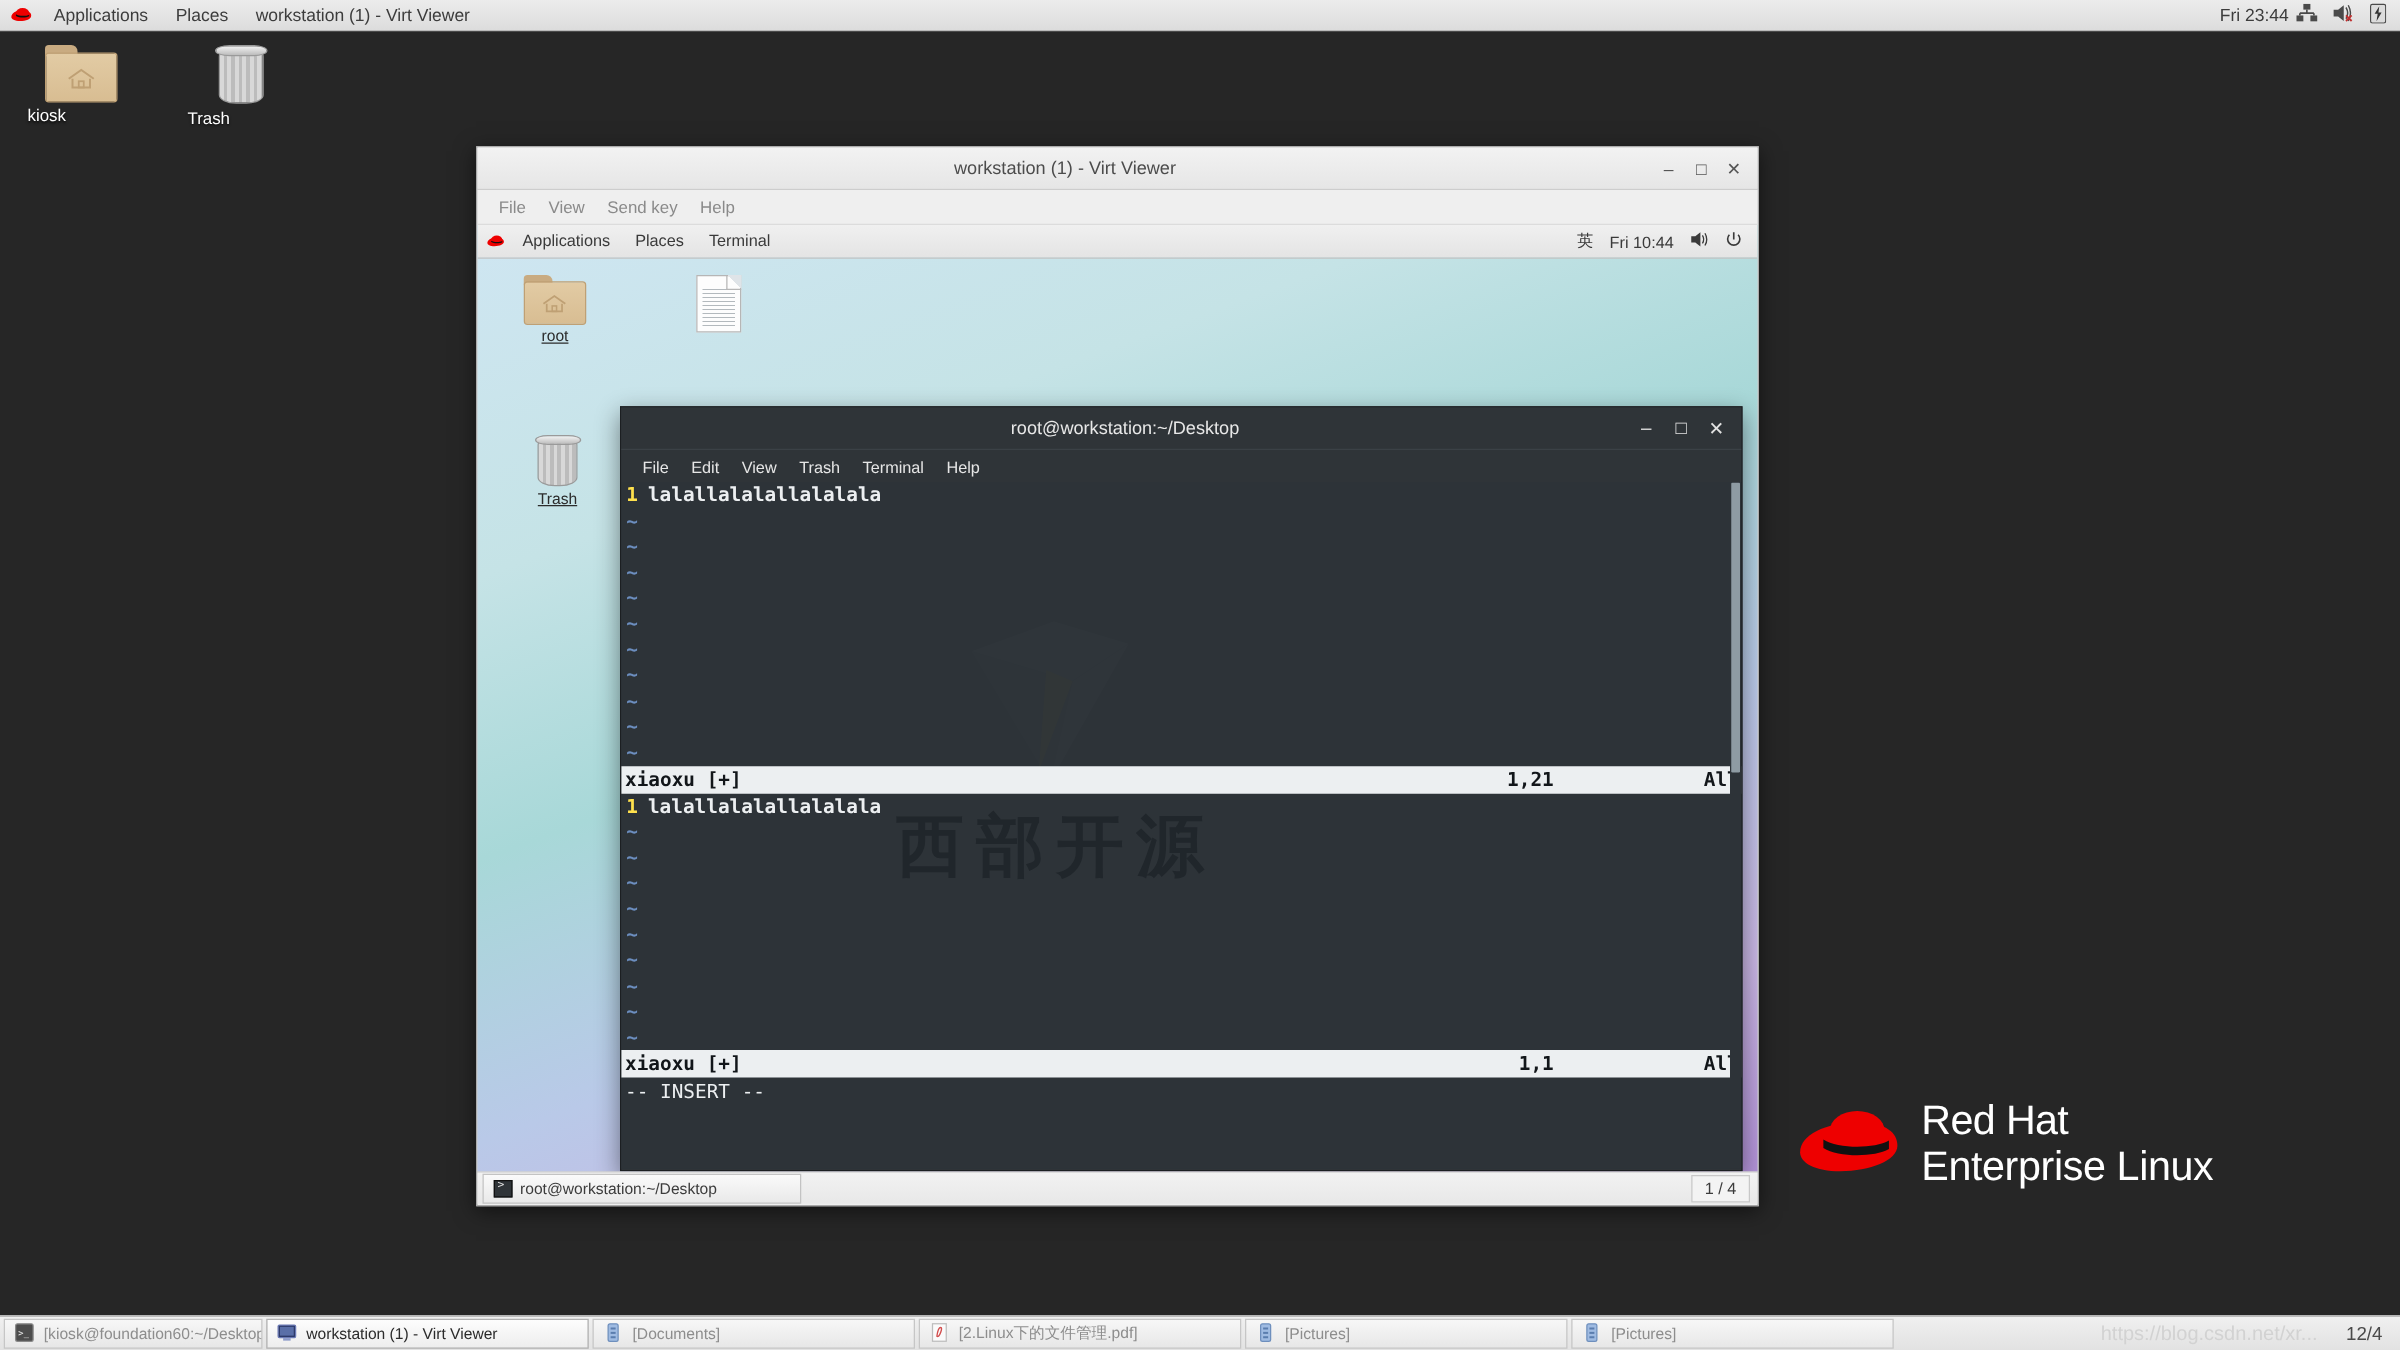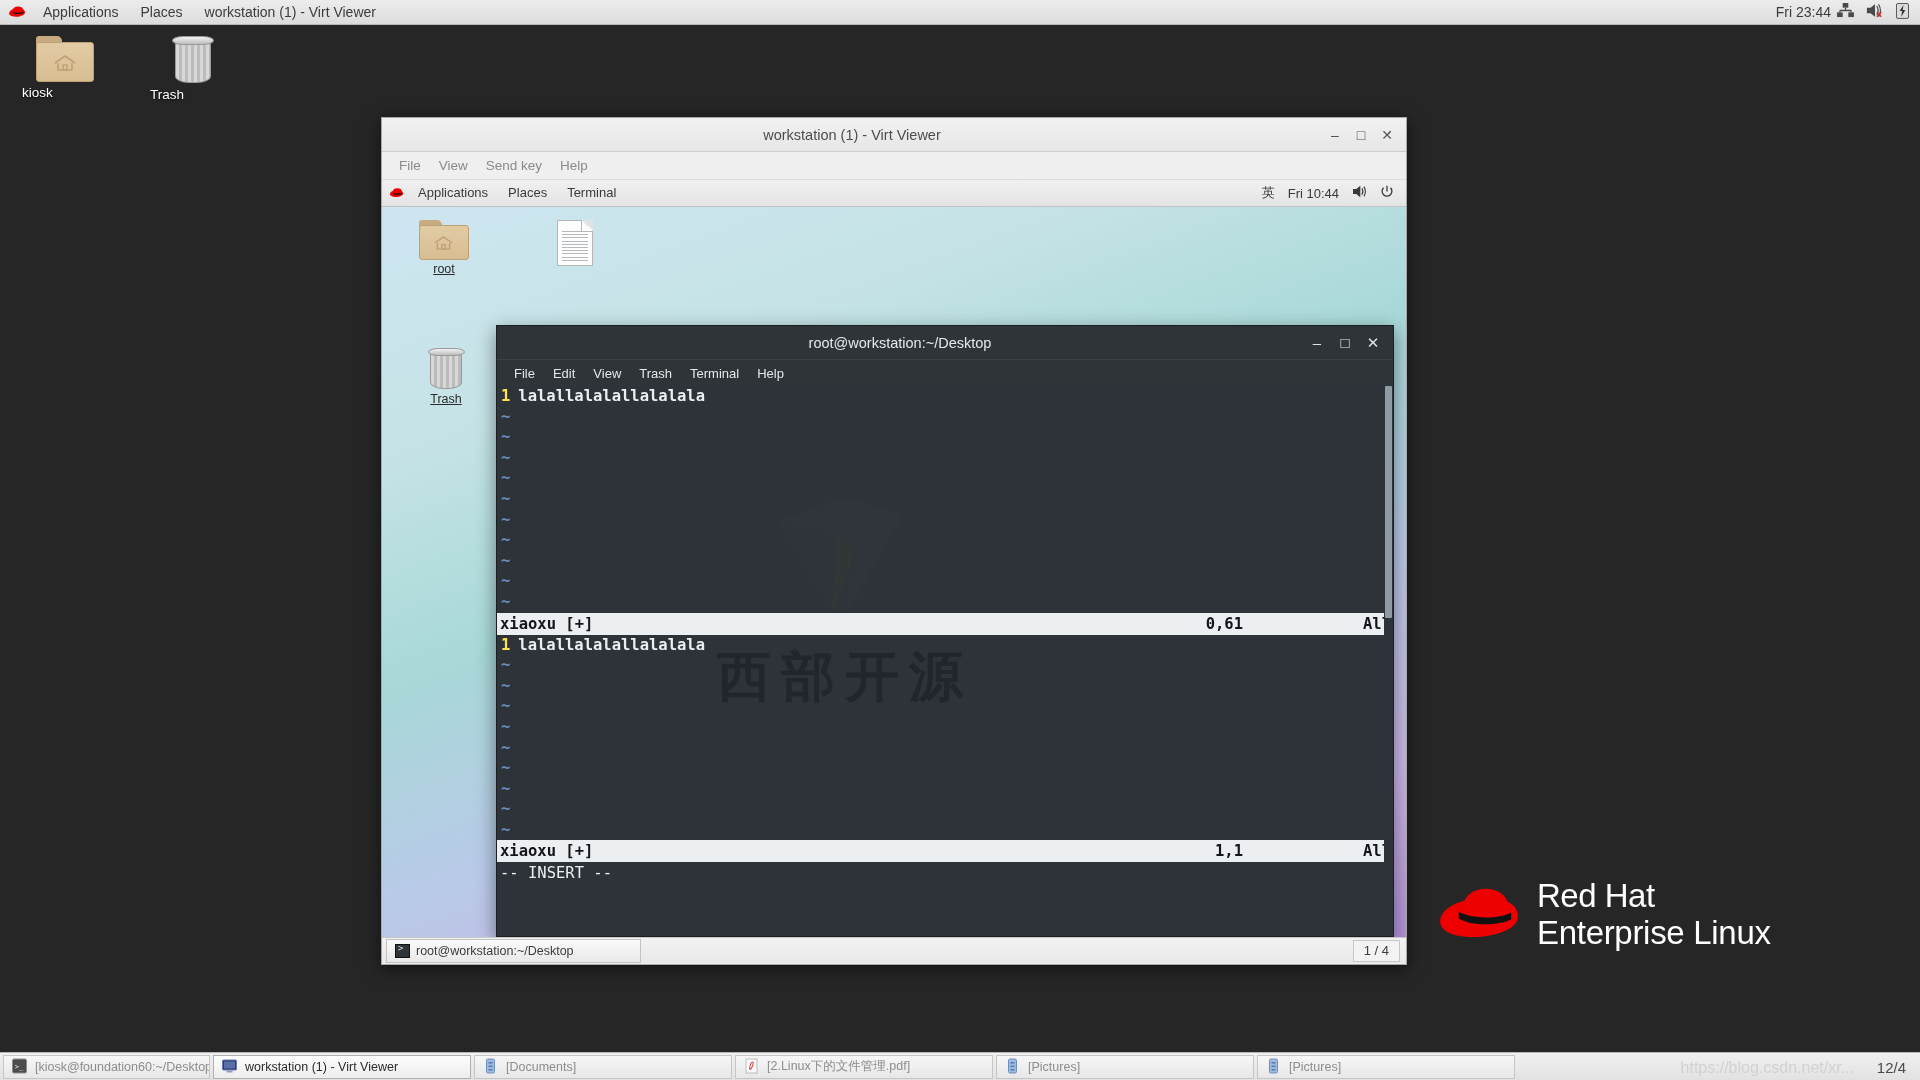--- a/index.html
+++ b/index.html
@@ -331,21 +331,21 @@
                 <div class="vline"><span class="tilde">~</span></div>
                 <div class="vline"><span class="tilde">~</span></div>
                 <div class="vline"><span class="tilde">~</span></div>
                 <div class="vline"><span class="tilde">~</span></div>
                 <div class="vline"><span class="tilde">~</span></div>
                 <div class="vline"><span class="tilde">~</span></div>
               </div>
             <div class="vim-status">
               <span class="fn">xiaoxu [+]</span>
               <span class="sp1"></span>
-              <span class="rc">0,61</span>
+              <span class="rc">1,21</span>
               <span class="sp2"></span>
               <span class="pct">All</span>
             </div>
           </div>
 
           <div class="vim-pane">
             <div class="vline"><span class="num">1</span><span class="txt" style="padding-left:8px">lalallalalallalalala</span></div>
             <div id="tildes-bottom">
                 <div class="vline"><span class="tilde">~</span></div>
                 <div class="vline"><span class="tilde">~</span></div>

